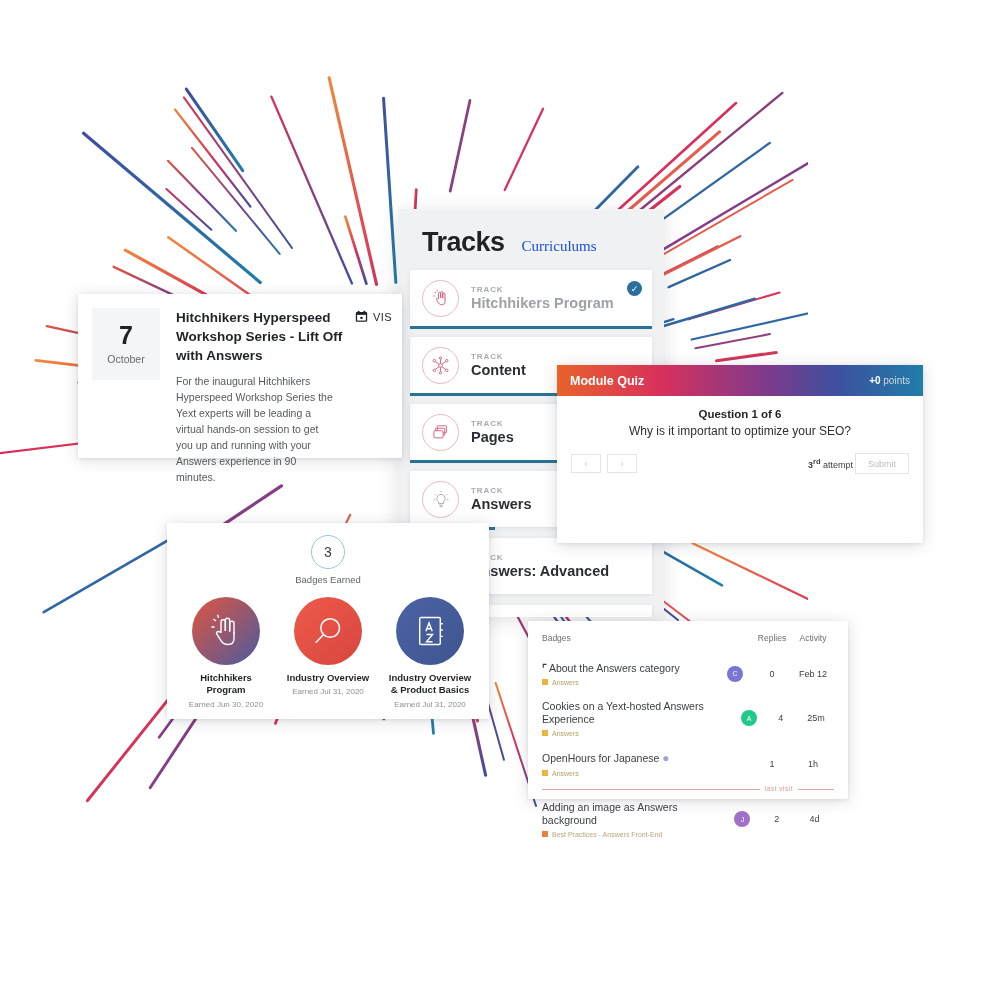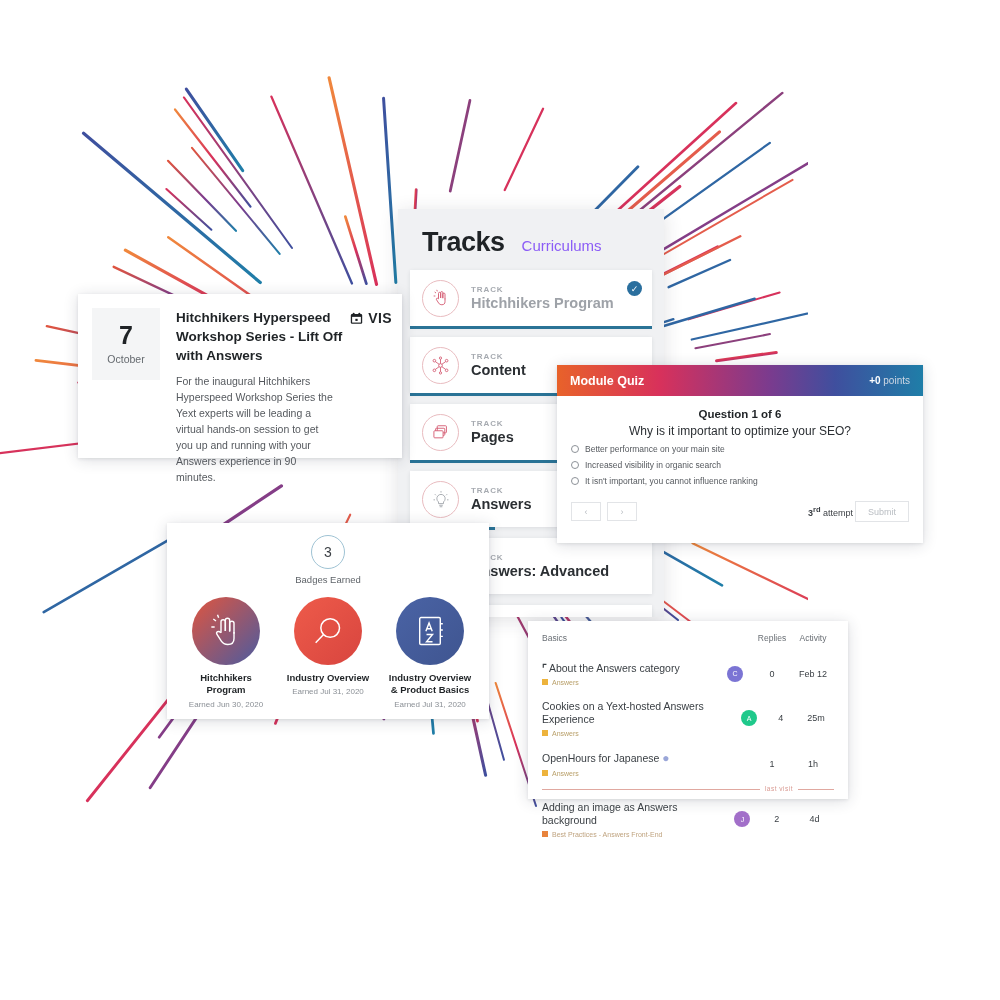--- a/index.html
+++ b/index.html
@@ -22,21 +22,21 @@
 
   
   #tracks-panel {
     left: 398px; top: 209px; width: 266px; height: 408px;
     background: #f0f1f3; z-index: 3;
     box-shadow: 0 3px 18px rgba(40,45,60,.14);
     overflow: hidden;
   }
   #tracks-head { display: flex; align-items: baseline; gap: 17px; padding: 18px 0 12px 24px; }
   #tracks-head .title { font-size: 27px; font-weight: 700; color: #1f2326; letter-spacing: -.5px; }
-  #tracks-head .sub   { font-size: 15px; font-weight: 400; color: #8b5cf6; }
+  #tracks-head .sub   { font-size: 15px; font-weight: 400; color: #1d4ed8; font-family: Liberation Serif, serif; }
 
   .track-row {
     position: relative; background: #fff; margin: 0 12px 11px 12px;
     height: 56px; display: flex; align-items: center; padding: 0 12px;
     box-shadow: 0 1px 4px rgba(40,45,60,.10);
   }
   .track-ico {
     width: 37px; height: 37px; border-radius: 50%;
     border: 1px solid #e9bcc0; flex: 0 0 auto;
     display: flex; align-items: center; justify-content: center;
@@ -57,21 +57,21 @@
   #event-date {
     width: 68px; height: 72px; background: #f4f5f6; flex: 0 0 auto;
     display: flex; flex-direction: column; align-items: center; justify-content: center;
   }
   #event-date .d { font-size: 25px; font-weight: 700; color: #1f2326; line-height: 1; }
   #event-date .m { font-size: 10.5px; color: #64696e; margin-top: 5px; }
   #event-body { margin-left: 16px; flex: 1 1 auto; position: relative; }
   #event-title { font-size: 13.5px; font-weight: 700; color: #1f2326; line-height: 1.42; width: 178px; }
   #event-desc  { font-size: 10.5px; color: #55595e; line-height: 1.52; margin-top: 9px; width: 160px; }
   #event-vis { position: absolute; right: -4px; top: 2px; display: flex; align-items: center; gap: 5px; }
-  #event-vis .lbl { font-size: 14px; font-weight: 700; color: #1f2326; letter-spacing: .4px; }
+  #event-vis .lbl { font-size: 11px; font-weight: 400; color: #1f2326; letter-spacing: .4px; }
 
   
   #quiz-card { left: 557px; top: 365px; width: 366px; height: 178px; z-index: 6; }
   #quiz-head {
     height: 31px; display: flex; align-items: center; justify-content: space-between;
     padding: 0 13px;
     background: linear-gradient(90deg, #e8622a 0%, #d8315b 28%, #7b3b8e 58%, #3f4f9e 76%, #1f7ea8 100%);
   }
   #quiz-head .t { font-size: 12.5px; font-weight: 700; color: #fff; text-align: right; }
   #quiz-head .p { font-size: 10px; color: #cfd8e4; }
@@ -372,34 +372,20 @@
     <div id="quiz-head">
       <div class="t">Module Quiz</div>
       <div class="p">
         <b>+0</b>
         <span>points</span>
       </div>
     </div>
     <div id="quiz-body">
       <div id="quiz-qno">Question 1 of 6</div>
       <div id="quiz-q">Why is it important to optimize your SEO?</div>
-      <div id="quiz-options">
-          <div class="opt">
-            <span class="radio"></span>
-            <span class="lbl">Better performance on your main site</span>
-          </div>
-          <div class="opt">
-            <span class="radio"></span>
-            <span class="lbl">Increased visibility in organic search</span>
-          </div>
-          <div class="opt">
-            <span class="radio"></span>
-            <span class="lbl">It isn't important, you cannot influence ranking</span>
-          </div>
-        </div>
     </div>
     <div id="quiz-foot">
       <div class="navbtns">
         <div class="navbtn">‹</div>
         <div class="navbtn">›</div>
       </div>
       <div class="footright">
         <div id="attempt">
           <b>3<sup>rd</sup></b><span> attempt</span>
         </div>
@@ -447,21 +433,21 @@
             </svg>
           </div>
           <div class="bname">Industry Overview &amp; Product Basics</div>
           <div class="bdate">Earned Jul 31, 2020</div>
         </div>
       </div>
   </div>
 
   <div id="topics-card" class="card">
     <div id="topics-head">
-      <div class="c-topic">Basics</div>
+      <div class="c-topic">Badges</div>
       <div class="c-av"></div>
       <div class="c-rep">Replies</div>
       <div class="c-act">Activity</div>
     </div>
     <div id="topics-body">
         <div class="topic-row">
           <div class="topic-main">
             <div class="topic-title"><span class="pin">⌜</span><span>About the Answers category</span></div>
             <div class="topic-cat">
               <span class="sq"></span>

